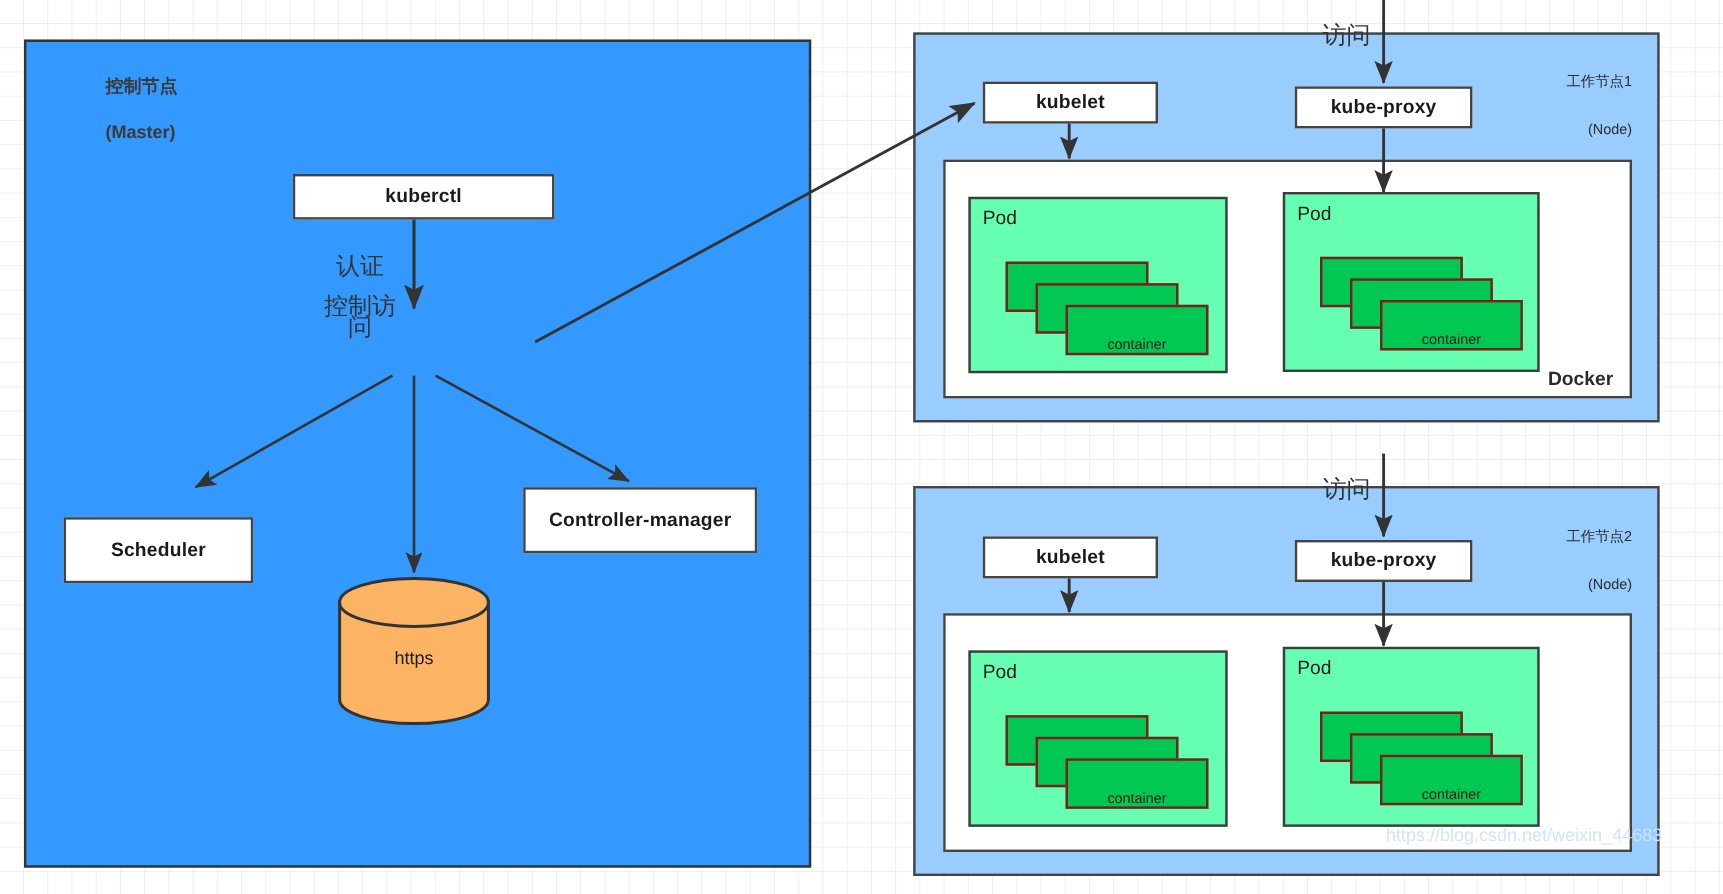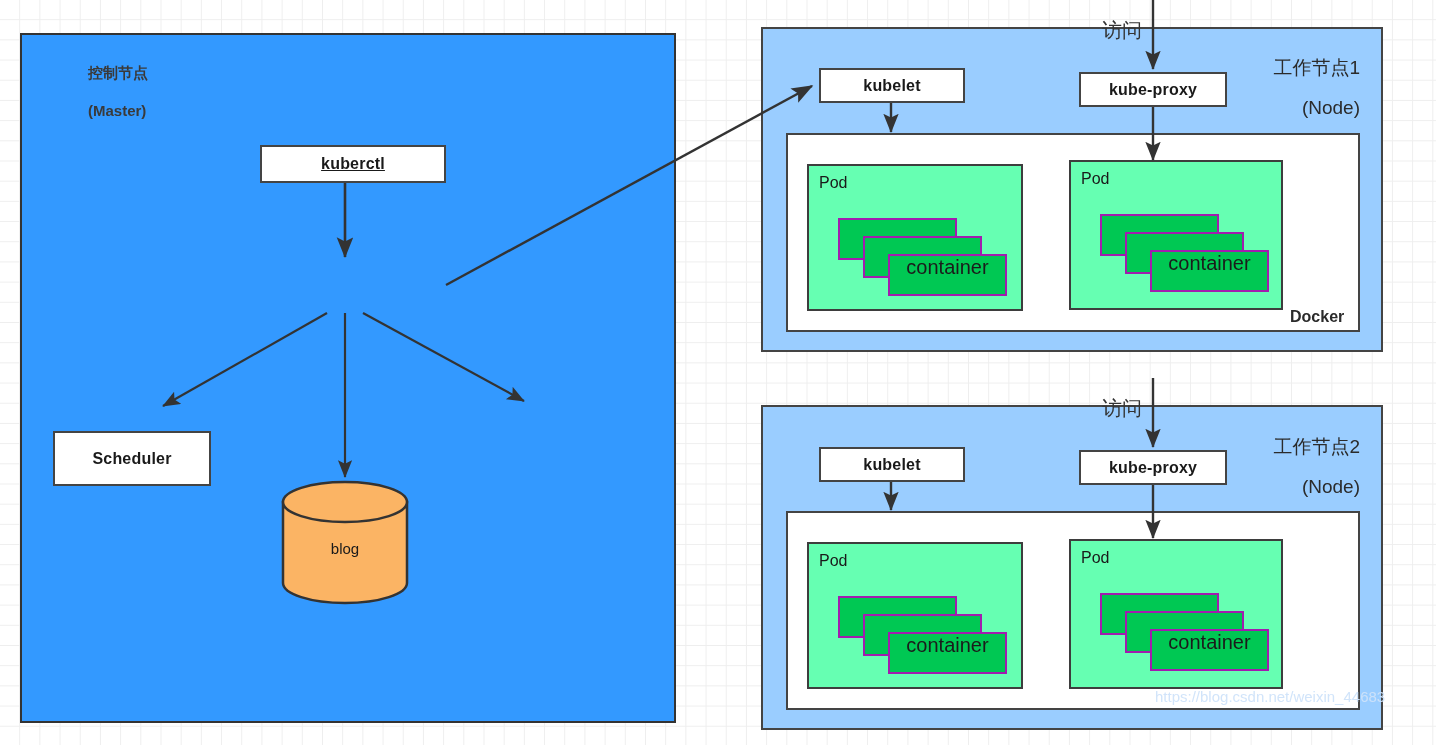--- a/index.html
+++ b/index.html
@@ -77,44 +77,44 @@
     left: 10px;
     top: 8px;
     font-size: 16px;
     font-weight: normal;
     color: #1a1a1a;
   }
   .container-box {
     position: absolute;
     box-sizing: border-box;
     background-color: #00c853;
-    border: 2px solid #a21caf;
+    border: 2px solid #7f1d1d;
     display: flex;
-    align-items: flex-start;
+    align-items: flex-end;
     justify-content: center;
-    font-size: 20px;
+    font-size: 12px;
     color: #1b1b1b;
   }
 
   
   .label {
     position: absolute;
     color: #333333;
     font-size: 15px;
     line-height: 18px;
     white-space: pre-line;
   }
   .label-master {
     color: #3a3a3a;
     font-size: 15px;
     font-weight: bold;
     line-height: 19px;
   }
   .label-node {
-    font-size: 19px;
+    font-size: 12px;
     font-weight: normal;
     color: #2b2b2b;
     text-align: right;
     line-height: 20px;
   }
   .label-edge {
     font-size: 20px;
     color: #333333;
     text-align: center;
     line-height: 17px;
@@ -154,37 +154,44 @@
 
 <div id="canvas">
 
   <div class="box master-node" style="left:20px; top:33px; width:656px; height:690px;"></div>
 
   <div class="label label-master" style="left:48px; top:44px;margin-left:40px;">
     <span>控制节点</span><br>
     <span>(Master)</span>
   </div>
 
-  <div class="box comp" style="left:260px; top:145px; width:186px; height:38px;text-decoration:underline;">
+  <div class="box comp" style="left:244px; top:145px; width:218px; height:38px;">
     <span>kuberctl</span>
   </div>
 
+  <div class="label label-edge" style="left:262px; top:197px; width:76px;">
+    <span>认证</span><br>
+    <span>控制访问</span>
+  </div>
 
 
   <div class="box comp" style="left:53px; top:431px; width:158px; height:55px;justify-content:center;">
     <span>Scheduler</span>
   </div>
 
+  <div class="box comp" style="left:436px; top:406px; width:195px; height:55px;">
+    <span>Controller-manager</span>
+  </div>
 
   <div class="etcd" style="left:280px; top:480px; width:130px; height:125px;">
     <svg width="130" height="125" viewBox="0 0 130 125">
       <path d="M3,22 L3,103 A62,20 0 0 0 127,103 L127,22 Z" fill="#fbb464" stroke="#333333" stroke-width="2.5"></path>
       <ellipse cx="65" cy="22" rx="62" ry="20" fill="#fbb464" stroke="#333333" stroke-width="2.5"></ellipse>
     </svg>
-    <div class="etcd-text">blog</div>
+    <div class="etcd-text">https</div>
   </div>
 
   <div class="box worker-node" style="left:761px; top:27px; width:622px; height:325px;"></div>
 
   <div class="label label-node" style="left:1210px; top:38px; width:150px;">
     <span>工作节点1</span><br>
     <span>(Node)</span>
   </div>
 
   <div class="label label-edge" style="left:1092px; top:5px; width:60px;">

